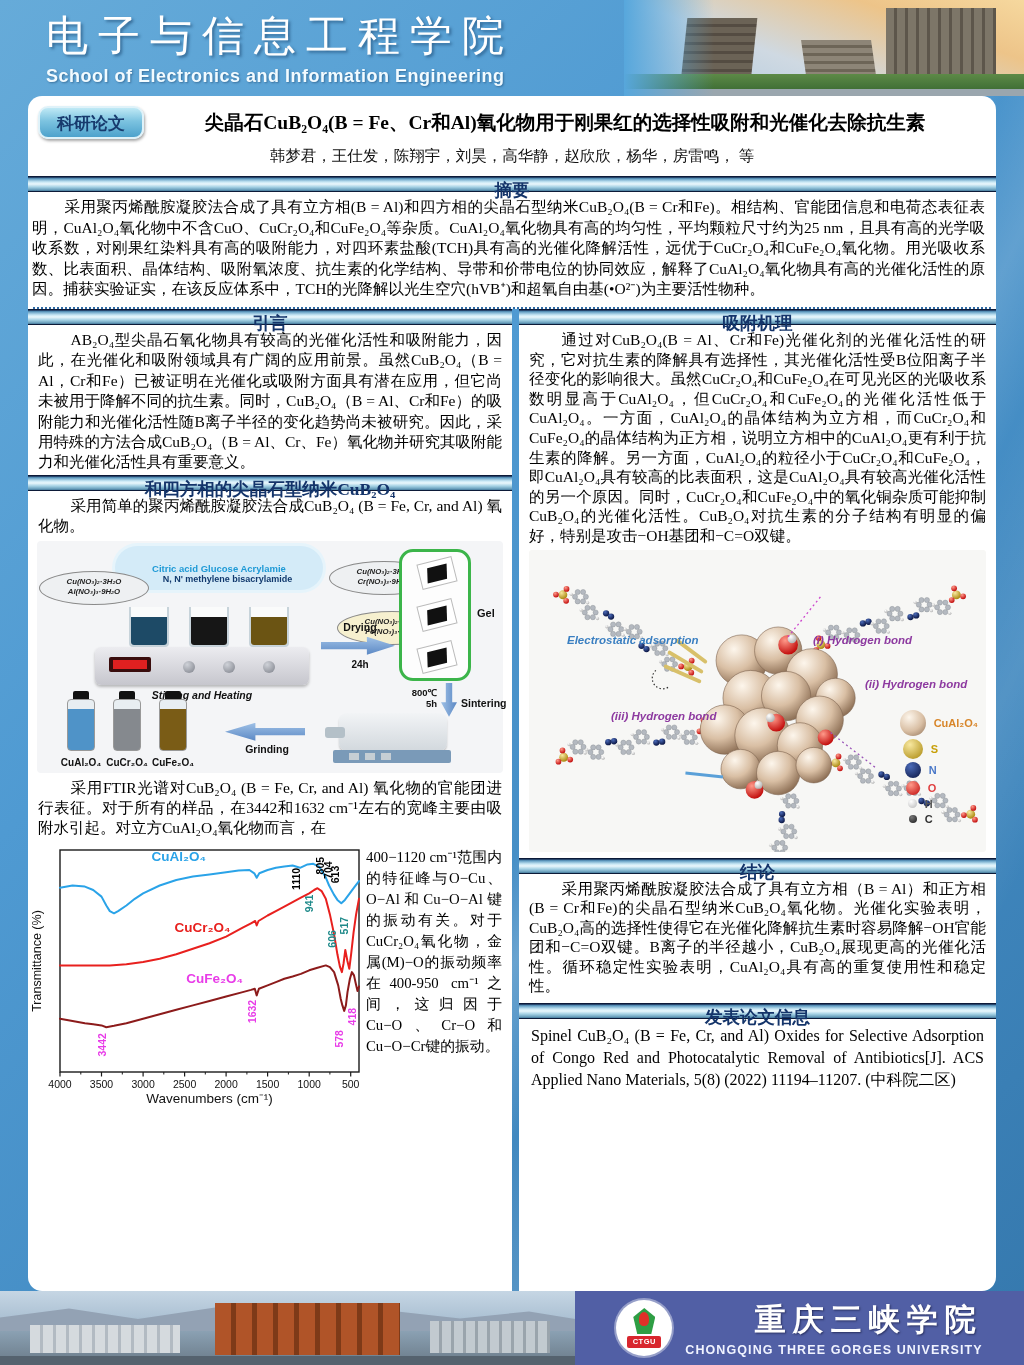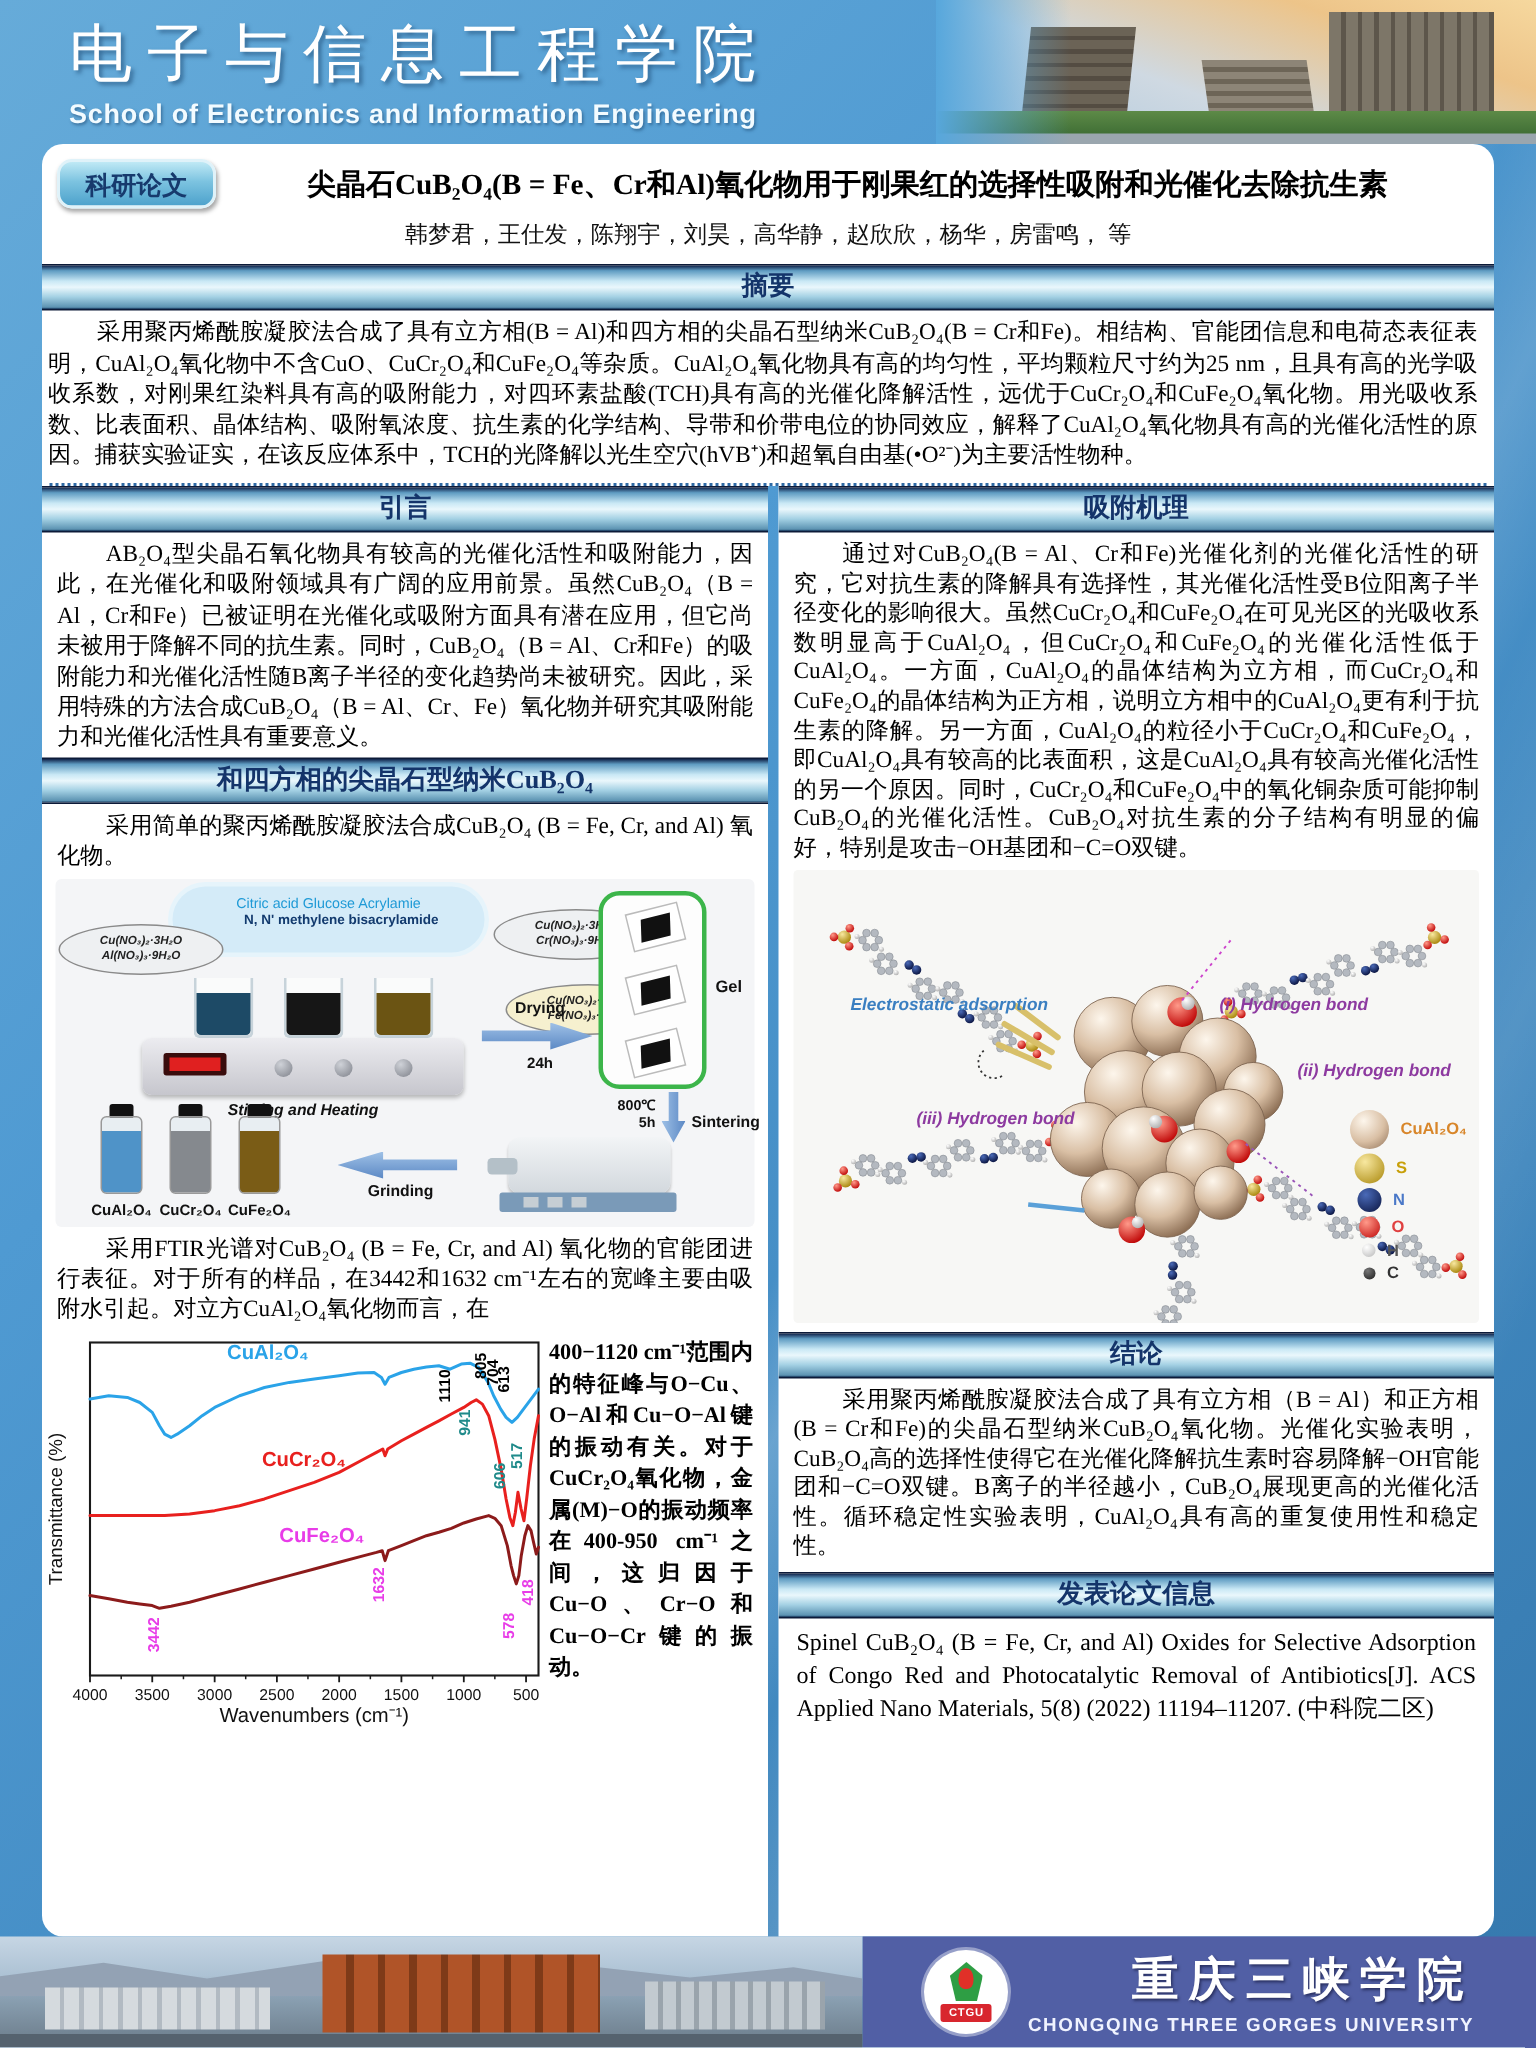--- a/index.html
+++ b/index.html
@@ -33,40 +33,40 @@
   
   .main-area { flex:1; margin:0 28px; display:flex; flex-direction:column; min-height:0; }
   .top-block { background:#ffffff; border-radius:14px 14px 0 0; padding-top:8px; }
   .title-row { display:flex; align-items:center; padding:2px 10px 0 10px; }
   .badge { flex:0 0 106px; height:33px; line-height:31px; text-align:center; border-radius:10px;
     background:linear-gradient(180deg,#bfe9f5 0%, #7cc3e0 45%, #4da2cc 100%);
     border:2px solid #dff2f9; box-shadow:1px 2px 3px rgba(0,0,0,0.35);
     color:#173a6d; font-weight:bold; font-size:17px; }
   .paper-title { flex:1; text-align:center; font-size:19.5px; font-weight:bold; color:#000; padding:0 4px; }
   .authors { text-align:center; font-size:15.5px; color:#111; margin-top:7px; }
-  .section-bar { height:31px; line-height:26px; text-align:center; font-weight:bold; font-size:17.5px; color:#14346a;
+  .section-bar { height:16px; line-height:26px; text-align:center; font-weight:bold; font-size:17.5px; color:#14346a;
     background:linear-gradient(180deg,#0f2148 0%, #5f9cc2 12%, #c9e8f5 36%, #eaf7fc 50%, #a4d1e4 72%, #5c93b2 96%, #123055 100%);
     border-top:1px solid #0c1a38; border-bottom:1px solid #0c1a38; }
   .top-block .section-bar { margin-top:9px; }
   .abstract-text { font-size:15.5px; line-height:20.6px; text-align:justify; color:#000;
     margin:5px 11px 0 4px; text-indent:2.1em; }
   .dotted-sep { margin:5px 5px 0 5px; border-bottom:2.5px dotted #2f6aa5; height:4px; }
   .columns { flex:1; display:flex; gap:7px; min-height:0; }
   .col-left { flex:0 0 484px; background:#fff; border-radius:0 0 0 14px; overflow:hidden; }
   .col-right { flex:1; background:#fff; border-radius:0 0 14px 0; overflow:hidden; }
   .body-text { font-size:15.5px; line-height:20.4px; text-align:justify; color:#000;
     margin:5px 10px 2px 10px; text-indent:2.1em; }
   .col-right .body-text { line-height:19.6px; }
   .pub-text { font-size:16px; line-height:22px; text-align:justify; color:#000; margin:6px 12px; }
   
   .syn-diagram { position:relative; width:466px; height:232px; margin:4px auto 2px auto;
     background:#f4f5f7; border-radius:4px; font-family:"Liberation Sans",sans-serif; }
   .cloud { position:absolute; left:78px; top:5px; width:208px; height:44px; background:#d4ebf8;
     border-radius:22px; text-align:center; padding-top:6px; box-shadow:0 0 0 3px #e6f4fb; }
-  .cloud-l1 { font-size:9.5px; font-weight:normal; color:#1f9ad6; }
+  .cloud-l1 { font-size:9.5px; font-weight:bold; color:#1f9ad6;margin-top:11px; }
   .cloud-l2 { font-size:9px; font-weight:bold; color:#123a6e;padding-left:17px; }
   .bubble { position:absolute; border-radius:50%; border:1px solid #8a8a8a; text-align:center;
     font-size:7.8px; font-style:italic; font-weight:bold; color:#222; padding-top:5px; background:#eef0f2; line-height:10px;}
   .bubble.b1 { left:2px; top:30px; width:110px; height:34px; }
   .bubble.b2 { left:292px; top:20px; width:110px; height:34px; }
   .bubble.b3 { left:300px; top:70px; width:110px; height:34px; background:#f6f0cf; }
   .beaker { position:absolute; top:66px; width:40px; height:40px; border:2px solid #c7d3da;
     border-top:none; background:rgba(255,255,255,0.55); border-radius:0 0 4px 4px; }
   .beaker .liq { position:absolute; left:0; right:0; bottom:0; height:28px; border-radius:0 0 3px 3px; }
   .bk1 { left:92px; } .bk2 { left:152px; } .bk3 { left:212px; }
@@ -109,21 +109,21 @@
   .bottle .fill { position:absolute; left:0; right:0; bottom:0; top:0; border-radius:4px; border:1px solid #999; }
   .bt1 { left:30px; } .bt2 { left:76px; } .bt3 { left:122px; }
   .bt1 .fill { background:linear-gradient(180deg,#e8eef2 0 18%, #4f93c8 18%); }
   .bt2 .fill { background:linear-gradient(180deg,#e8eef2 0 18%, #85898e 18%); }
   .bt3 .fill { background:linear-gradient(180deg,#e8eef2 0 18%, #7a5c16 18%); }
   .prod-lbl { position:absolute; top:216px; width:44px; text-align:center; font-size:10px; font-weight:bold; color:#111; }
   .pl1 { left:22px; } .pl2 { left:68px; } .pl3 { left:114px; }
   
   .ftir-row { display:flex; padding:2px 2px 0 2px; }
   .chart-wrap { flex:0 0 334px; }
-  .side-text { flex:1; font-size:14.8px; line-height:21px; text-align:justify; color:#000; padding:4px 8px 0 2px;font-weight:bold; }
+  .side-text { flex:1; font-size:14.8px; line-height:21px; text-align:justify; color:#000; padding:4px 8px 0 2px; }
   
   .mech-fig { position:relative; width:457px; height:302px; margin:4px auto 2px auto;
     background:#f7f7f5; border-radius:3px; overflow:hidden; }
   .m-label { position:absolute; font-family:"Liberation Sans",sans-serif; font-style:italic;
     font-weight:bold; font-size:11.5px; color:#8d3aa0; white-space:nowrap; }
   .m-electro { color:#3a7fc1; }
   .mech-legend { position:absolute; right:8px; top:160px; font-family:"Liberation Sans",sans-serif; }
   .leg-row { display:flex; align-items:center; margin-bottom:3px; }
   .leg-sph { border-radius:50%; margin-right:8px; }
   .leg-row .leg-lbl { font-size:11px; font-weight:bold; }

